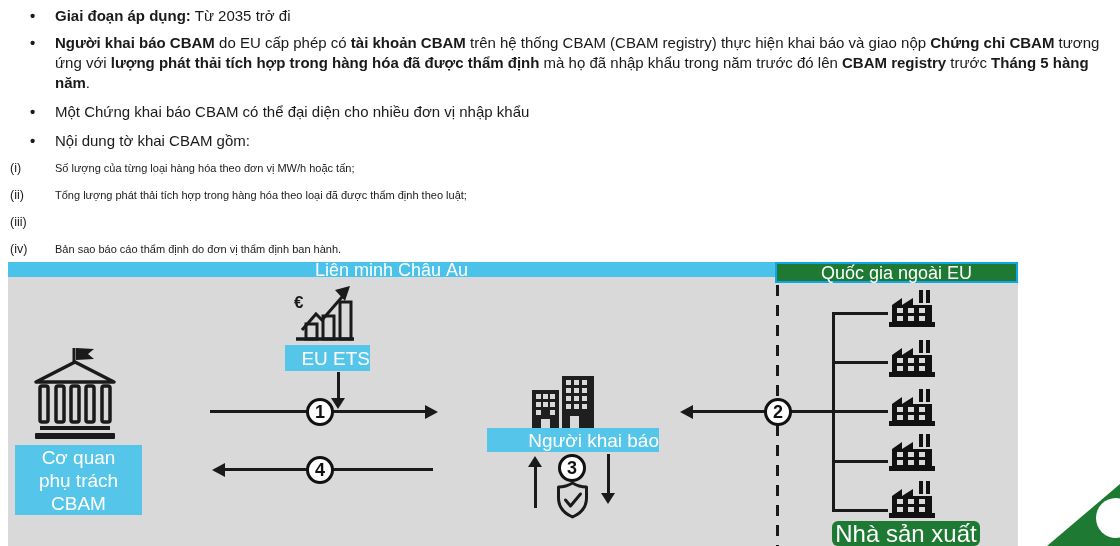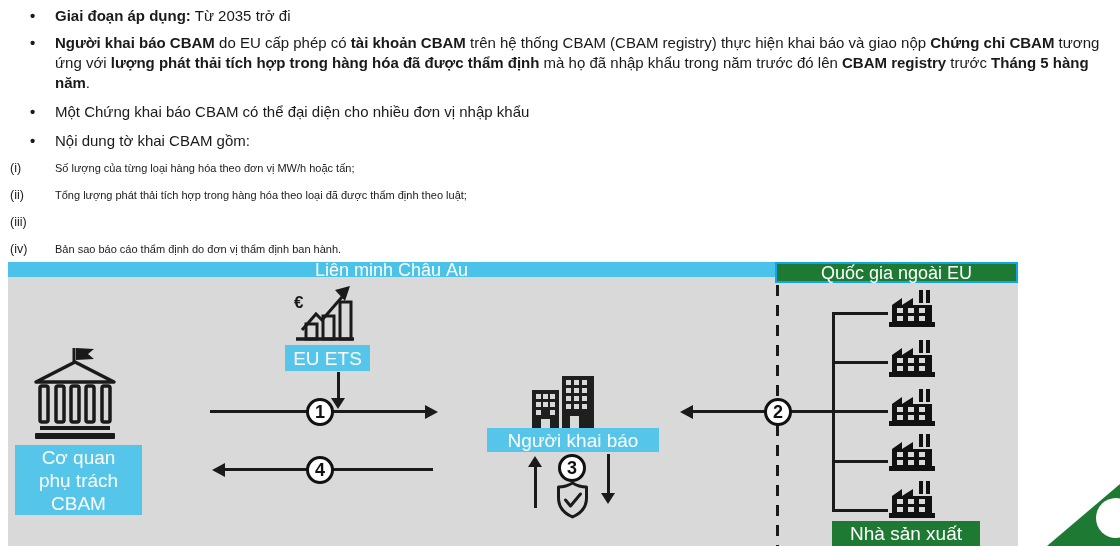--- a/index.html
+++ b/index.html
@@ -22,23 +22,23 @@
   
   .diagram{position:absolute;left:8px;top:262px;width:1010px;height:284px;background:#d9d9d9;}
   .hdr{position:absolute;top:0;display:flex;align-items:center;justify-content:center;
        color:#fff;font-size:18px;line-height:18px;}
   .hdr-eu{left:0;width:767px;height:15px;background:#4ac2e9;}
   .hdr-noneu{left:767px;width:243px;height:21px;background:#1e7a33;border:2px solid #0ea5e9;box-sizing:border-box;}
   .dashed{position:absolute;left:768px;top:23px;width:3px;height:261px;
           background:repeating-linear-gradient(to bottom,#1a1a1a 0 11px,transparent 11px 20px);}
 
   .cyan-label{position:absolute;background:#55c6ea;color:#fff;display:flex;
-              align-items:center;justify-content:center;text-align:center;font-size:19px;line-height:23px;}
+              align-items:center;justify-content:flex-end;text-align:center;font-size:19px;line-height:23px;}
   .green-label{position:absolute;background:#1e7a33;color:#fff;display:flex;
-               align-items:center;justify-content:center;text-align:center;font-size:19px;line-height:22px;}
+               align-items:center;justify-content:center;text-align:center;font-size:24px;line-height:22px;border-radius:6px;}
   .lbl-authority{left:7px;top:183px;width:127px;height:70px;flex-direction:column;}
   .lbl-euets{left:277px;top:83px;width:85px;height:26px;}
   .lbl-declarant{left:479px;top:166px;width:172px;height:24px;}
   .lbl-verifier{left:479px;top:256px;width:178px;height:26px;}
   .lbl-manufacturer{left:824px;top:259px;width:148px;height:25px;}
 
   .icon{position:absolute;}
   .ic-bank{left:22px;top:84px;}
   .ic-chart{left:284px;top:22px;}
   .ic-buildings{left:518px;top:112px;}

